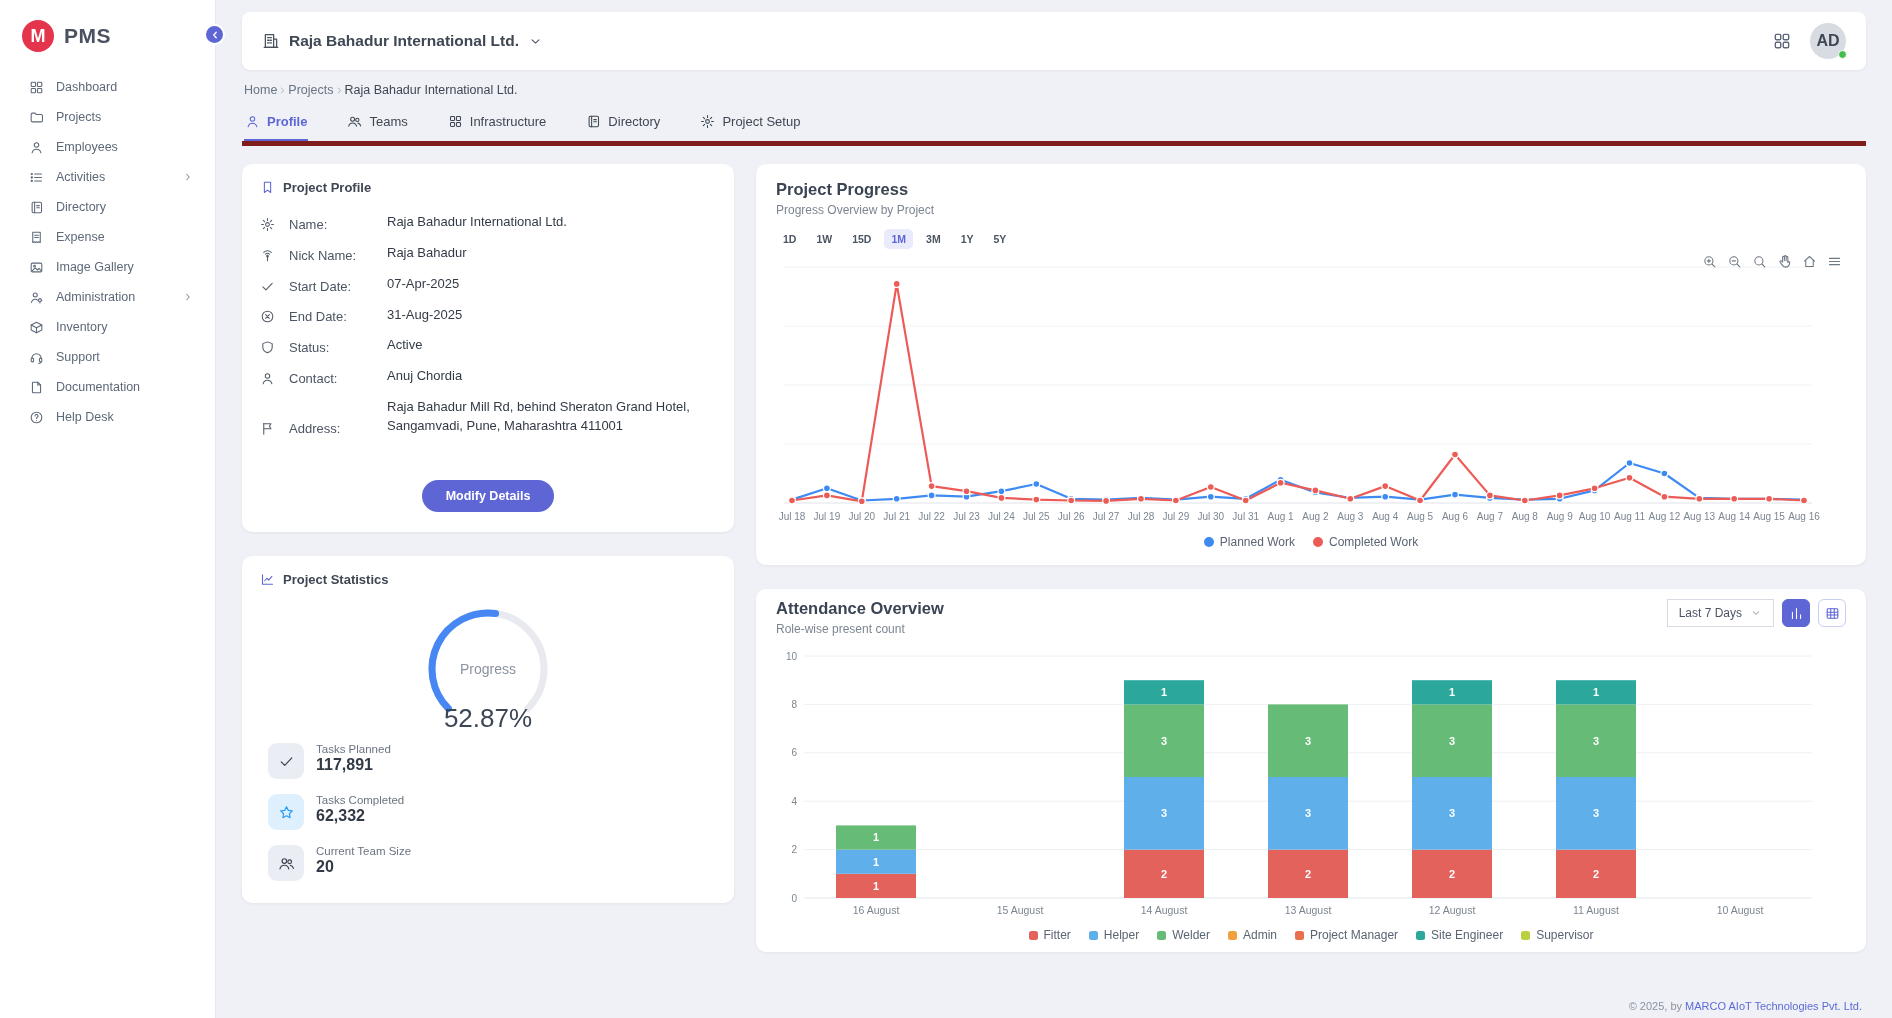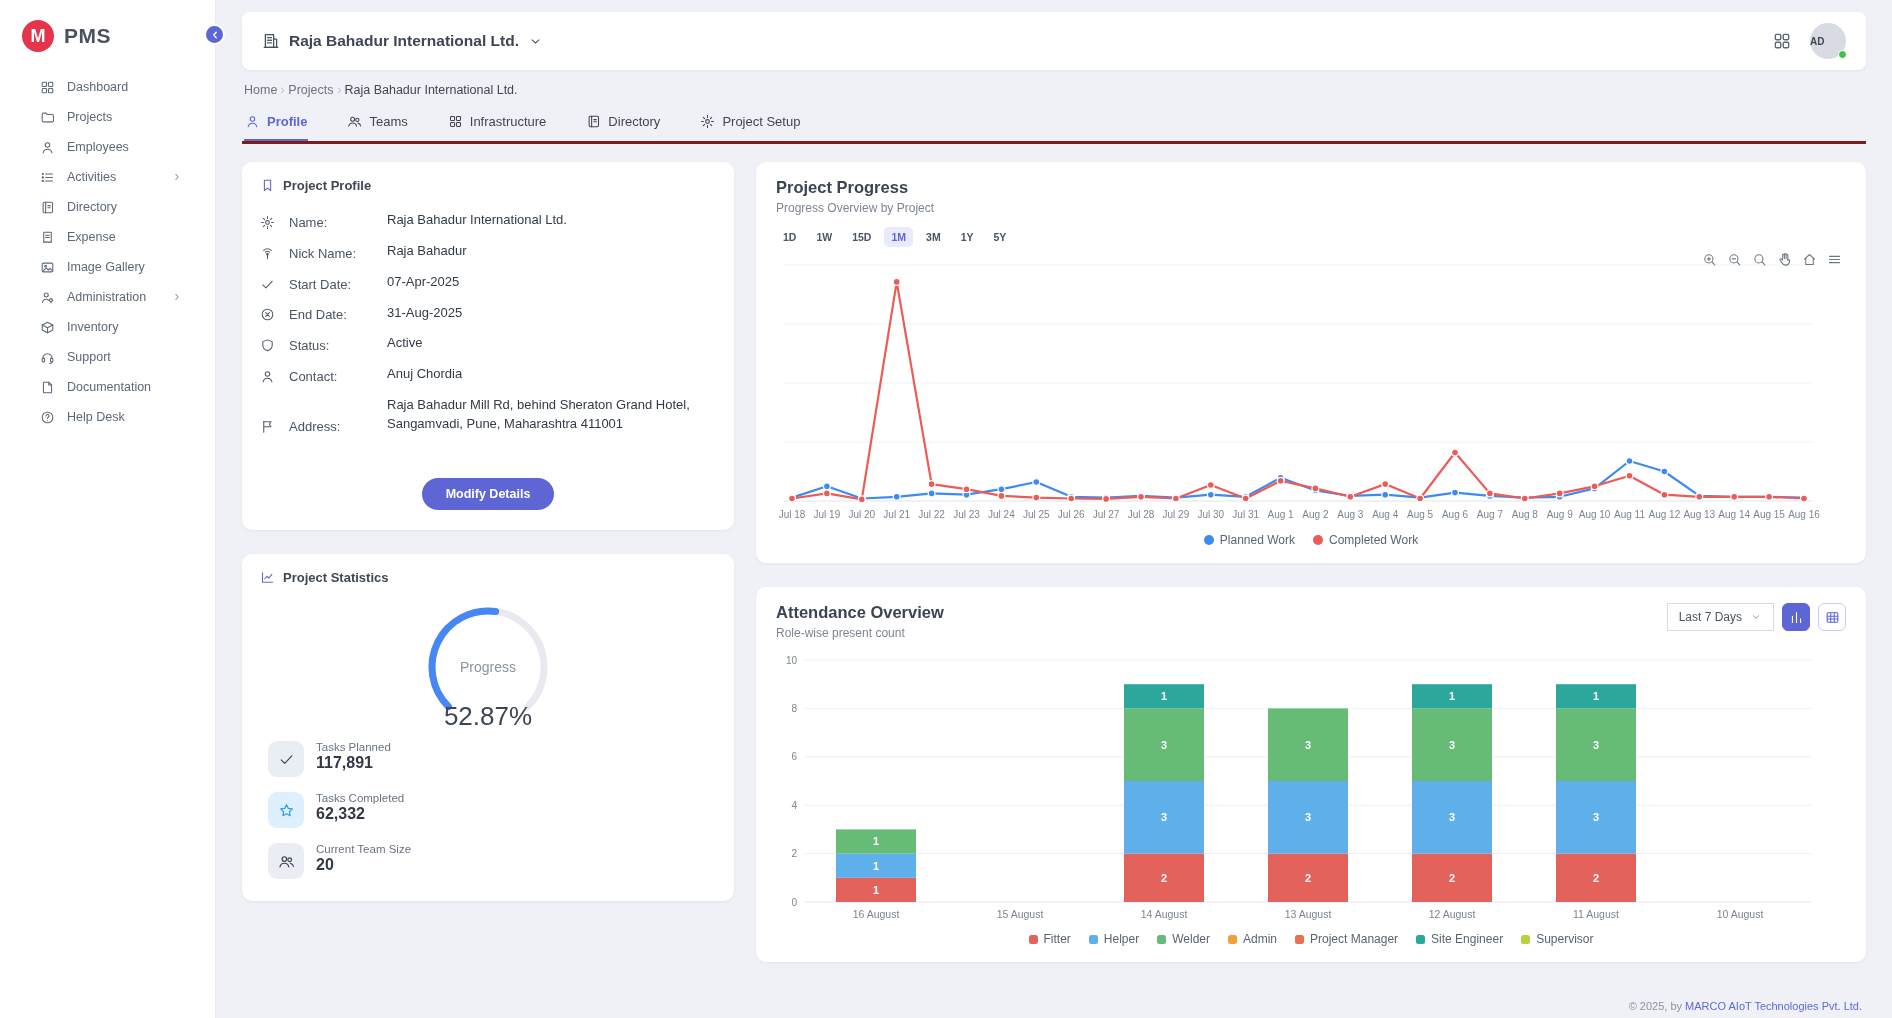--- a/index.html
+++ b/index.html
@@ -10,44 +10,44 @@
 .ic{display:block}
 svg text{font-family:"Liberation Sans",sans-serif}
 
 
 .sidebar{width:216px;background:#fff;border-right:1px solid #e8eaf0;position:relative;flex-shrink:0}
 .logo-row{display:flex;align-items:center;gap:10px;padding:20px 22px 16px;cursor:pointer}
 .logo-badge{width:32px;height:32px;border-radius:50%;background:#e5354d;color:#fff;font-weight:bold;font-size:18px;display:flex;align-items:center;justify-content:center}
 .logo-text{font-size:21px;font-weight:bold;color:#4a5260;letter-spacing:.5px}
 .collapse-btn{position:absolute;top:24px;right:-10px;width:21px;height:21px;border-radius:50%;background:#5e66d6;color:#fff;border:2px solid #fff;display:flex;align-items:center;justify-content:center;cursor:pointer;z-index:5;padding:0}
 .collapse-btn svg{stroke-width:2.6}
-.side-list{padding:4px 16px}
+.side-list{padding:4px 5px}
 .side-item{display:flex;align-items:center;gap:12px;padding:0 16px 0 24px;height:30px;color:#5d6878;font-size:12.5px;cursor:pointer}
 .side-item .ic{color:#5d6878;flex-shrink:0}
 .side-label{flex:1;white-space:nowrap}
 .side-chevron{color:#8b95a3}
 
 
 .main{flex:1;padding:12px 26px 0;position:relative;min-width:0}
 .card{background:#fff;border-radius:10px;box-shadow:0 1px 3px rgba(20,30,55,.06)}
 .topbar{height:58px;display:flex;align-items:center;justify-content:space-between;padding:0 20px;border-radius:8px}
 .company{display:flex;align-items:center;gap:9px;cursor:pointer}
 .company .ic{color:#4a5260}
 .company-name{font-size:15.5px;font-weight:bold;color:#3f4754}
 .top-right{display:flex;align-items:center;gap:18px}
 .apps-btn{border:none;background:transparent;color:#5d6878;cursor:pointer;padding:0}
-.avatar{width:36px;height:36px;border-radius:50%;background:#d8dce2;color:#3f4754;font-size:10px;font-weight:bold;display:flex;align-items:center;position:relative;cursor:pointer}
+.avatar{width:36px;height:36px;border-radius:50%;background:#d8dce2;color:#3f4754;font-size:16px;font-weight:bold;display:flex;align-items:center;justify-content:center;position:relative;cursor:pointer}
 .status-dot{position:absolute;right:-1px;bottom:0;width:9px;height:9px;border-radius:50%;background:#43c04c;border:1.5px solid #fff}
 
 .breadcrumb{display:flex;align-items:center;gap:0;margin:13px 2px 0;font-size:12.5px;color:#6a7482}
 .bc-sep{color:#9aa3af}
 .bc-item{cursor:pointer}
 .bc-item.last{color:#3f4754;cursor:default}
 
-.tabs{display:flex;gap:38px;margin-top:8px;border-bottom:3px solid #7f1d1d;padding:0 2px}
+.tabs{display:flex;gap:38px;margin-top:8px;border-bottom:5px solid #7f1d1d;padding:0 2px}
 .tab{display:flex;align-items:center;gap:7px;font-size:13px;color:#3f4754;padding:9px 1px 10px;border-bottom:2px solid transparent;cursor:pointer}
 .tab .ic{color:inherit}
 .tab.active{color:#5e66d6;border-bottom-color:#5e66d6;font-weight:bold}
 
 .content-grid{display:grid;grid-template-columns:492px minmax(0,1fr);gap:22px;margin-top:18px}
 .col{display:flex;flex-direction:column;gap:24px;min-width:0}
 
 .card-title{display:flex;align-items:center;gap:8px;font-size:13px;font-weight:bold;color:#3f4754}
 .card-title .ic{color:#5e66d6}
 
@@ -75,21 +75,21 @@
 .range-btn{border:none;background:transparent;font-size:10.5px;font-weight:bold;color:#4b5563;padding:4px 7px;border-radius:5px;cursor:pointer}
 .range-btn.active{color:#5e66d6;background:#e9ebfc}
 #chart-toolbar{position:absolute;top:90px;right:24px;display:flex;gap:10px}
 .tool-btn{border:none;background:transparent;color:#6e7884;padding:0;cursor:pointer}
 #line-chart{margin-top:4px}
 .chart-legend{display:flex;justify-content:center;gap:18px;margin-top:2px;font-size:12px;color:#5a6472;flex-wrap:wrap}
 .lg-item{display:flex;align-items:center;gap:6px;cursor:pointer}
 .lg-marker{width:10px;height:10px;border-radius:50%;display:inline-block}
 .lg-marker.sq{border-radius:2.5px;width:9px;height:9px}
 
-.attendance-card{padding:16px 20px}
+.attendance-card{padding:10px 20px}
 .att-head{display:flex;justify-content:space-between;align-items:flex-start}
 .att-controls{display:flex;align-items:center;gap:8px}
 .select-box{display:flex;align-items:center;gap:8px;border:1px solid #d7dbe3;border-radius:0;padding:6px 11px;font-size:12px;color:#4b5563;cursor:pointer;background:#fff}
 .select-box .ic{color:#7c8691}
 .toggle-btn{width:28px;height:28px;border-radius:6px;display:flex;align-items:center;justify-content:center;cursor:pointer;border:1px solid #c9cdf2;background:#fff;color:#5e66d6;padding:0}
 .toggle-btn.active{background:#5e66d6;border-color:#5e66d6;color:#fff}
 #bar-chart{margin-top:10px}
 
 .footer{position:absolute;right:30px;bottom:6px;font-size:11px;color:#8a93a0}
 .footer a{color:#5b6bd5;font-weight:normal;text-decoration:none;cursor:pointer}

